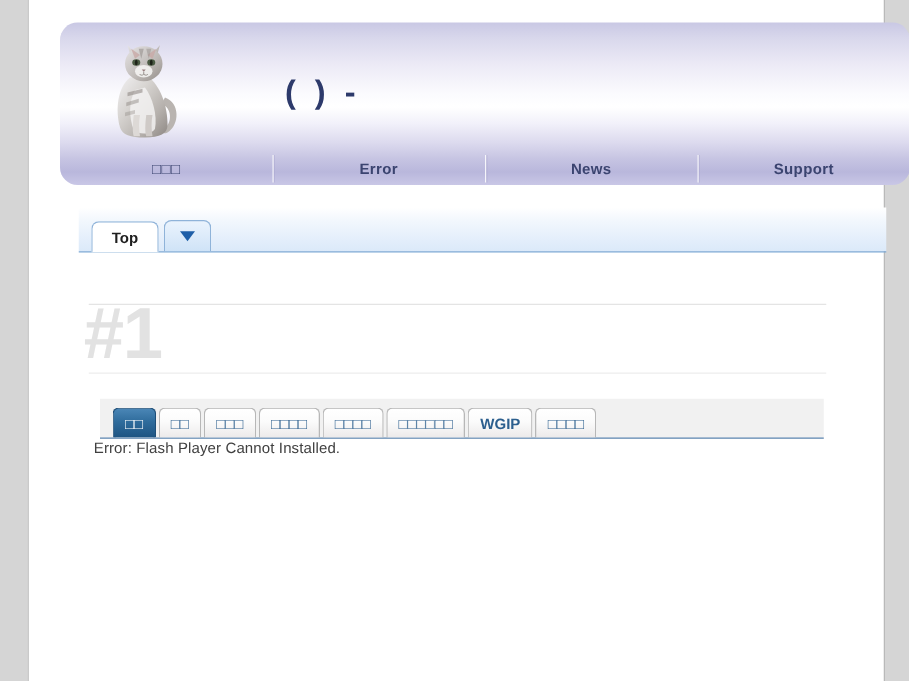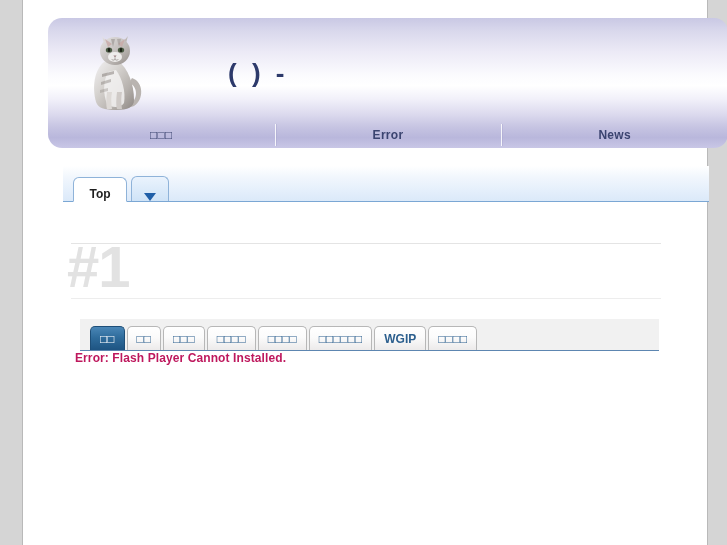--- a/index.html
+++ b/index.html
@@ -124,21 +124,21 @@
   }
   .subtab {
     position: absolute;
     bottom: 0;
     height: 25px;
     border: 1px solid #8fb3d9;
     border-bottom: none;
     border-radius: 6px 6px 0 0;
     box-sizing: border-box;
     display: flex;
-    align-items: flex-end;
+    align-items: center;
     justify-content: center;
     font-size: 12px;
     font-weight: bold;
     color: #1f1f1f;
     cursor: pointer;
   }
   #subtab-top {
     left: 10px;
     width: 54px;
     background: #ffffff;
@@ -229,22 +229,22 @@
     border-color: #1d4e78;
     color: #ffffff;
   }
 
   
   #flash-error {
     position: absolute;
     left: 52px;
     top: 351px;
     font-size: 12px;
-    font-weight: bold;
-    color: #be185d;
+    font-weight: normal;
+    color: #404040;
     letter-spacing: .1px;
     white-space: nowrap;
   }
 </style>
 </head>
 <body>
 
 <div id="page-frame">
 
   <div id="header-panel">
@@ -308,20 +308,23 @@
     <div id="main-nav">
       <div class="nav-item">
         <span>□□□</span>
       </div>
       <div class="nav-item">
         <span>Error</span>
       </div>
       <div class="nav-item">
         <span>News</span>
       </div>
+      <div class="nav-item">
+        <span>Support</span>
+      </div>
     </div>
   </div>
 
   <div id="subtab-strip">
     <div class="subtab" id="subtab-top">
       <span>Top</span>
     </div>
     <div class="subtab" id="subtab-more">
       <span class="caret"></span>
     </div>

